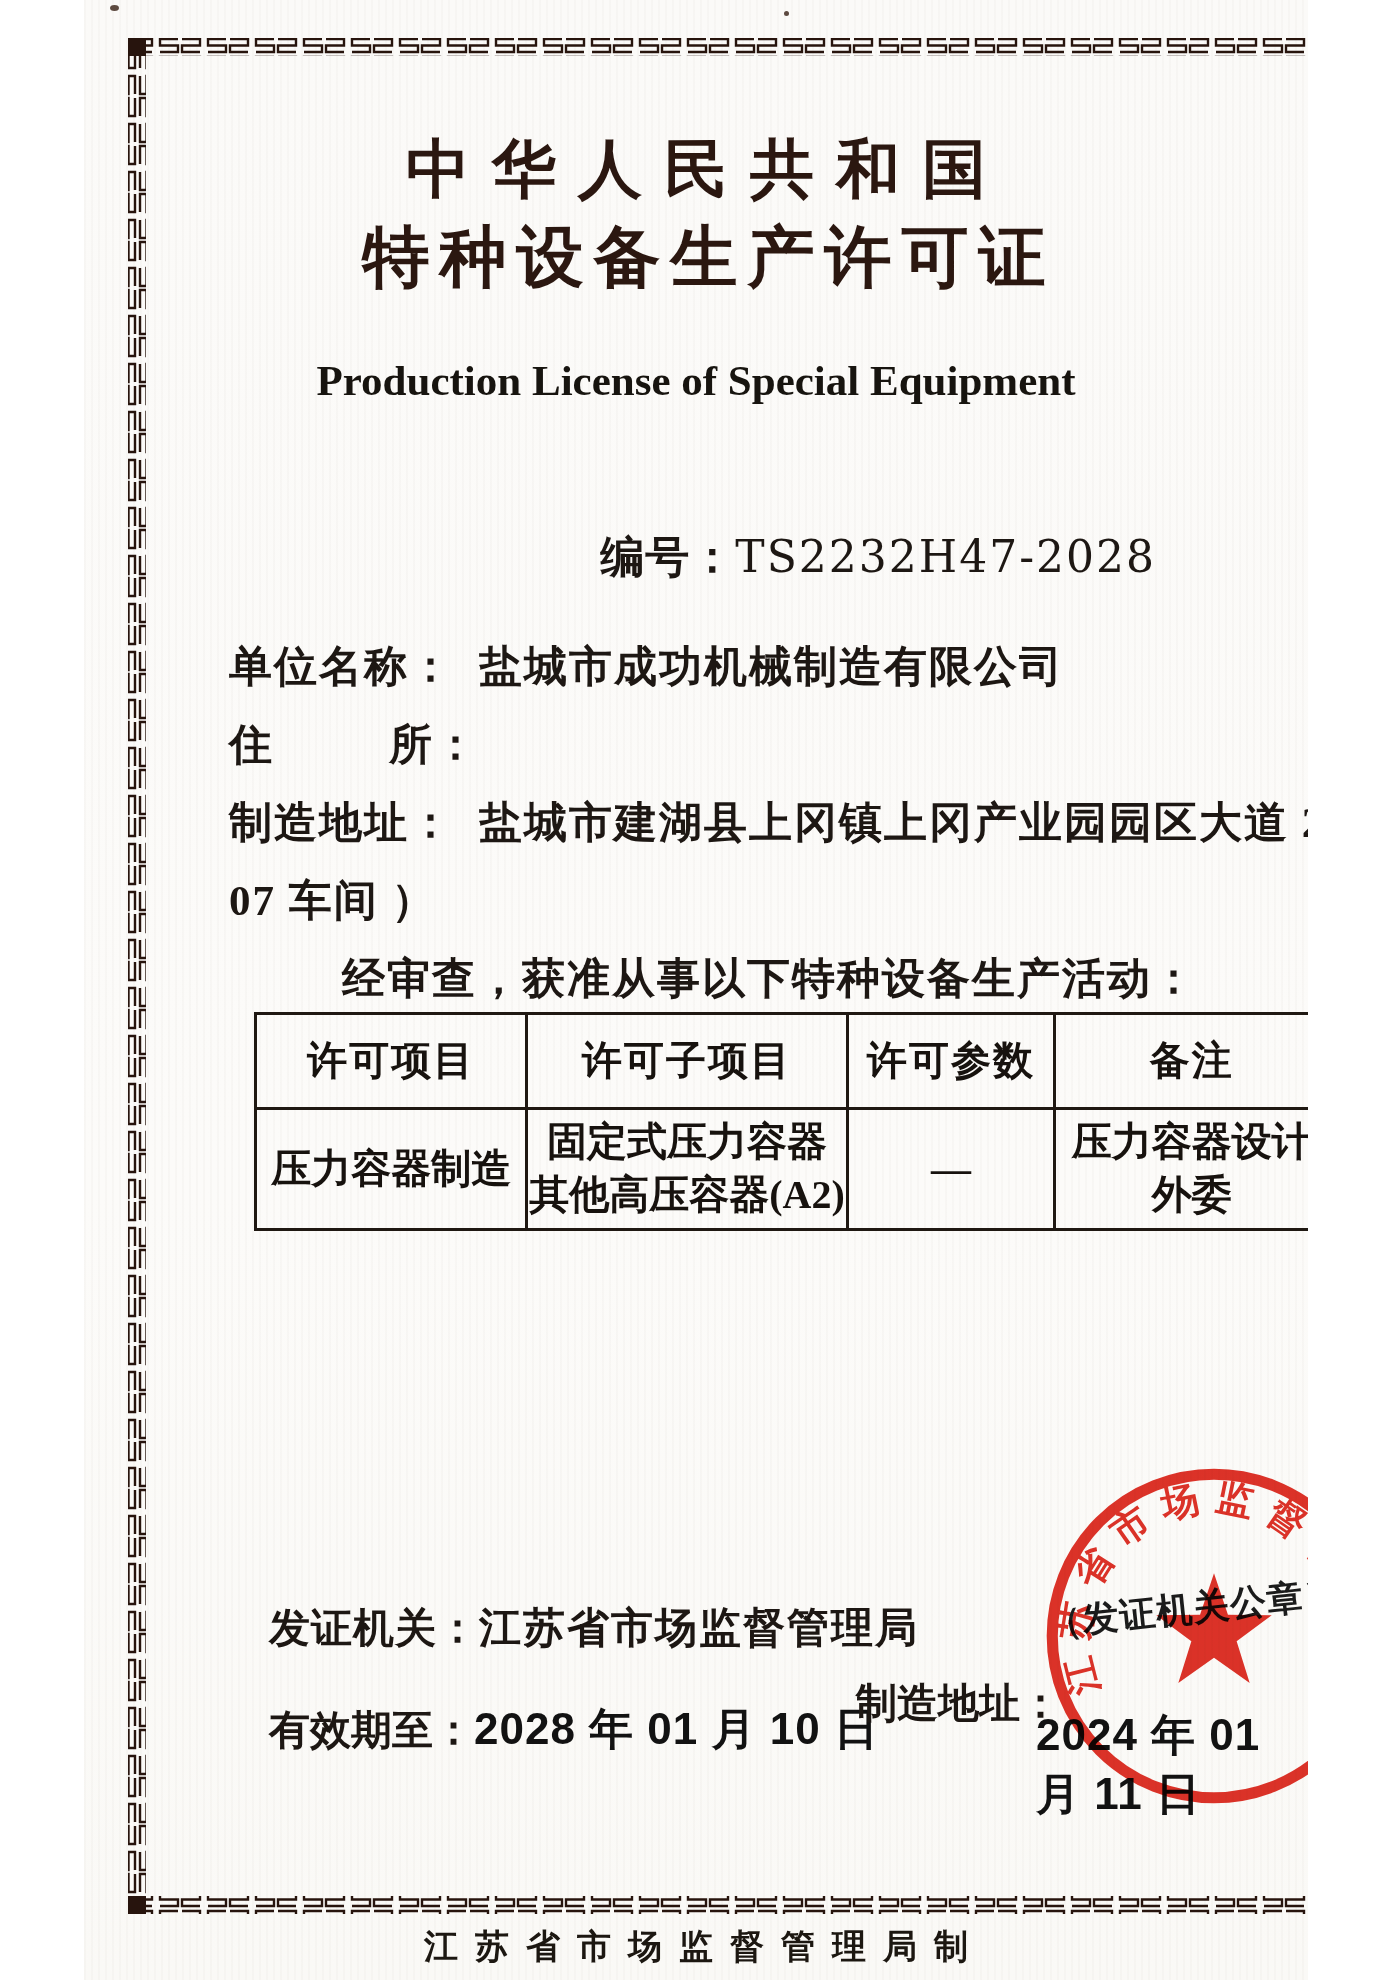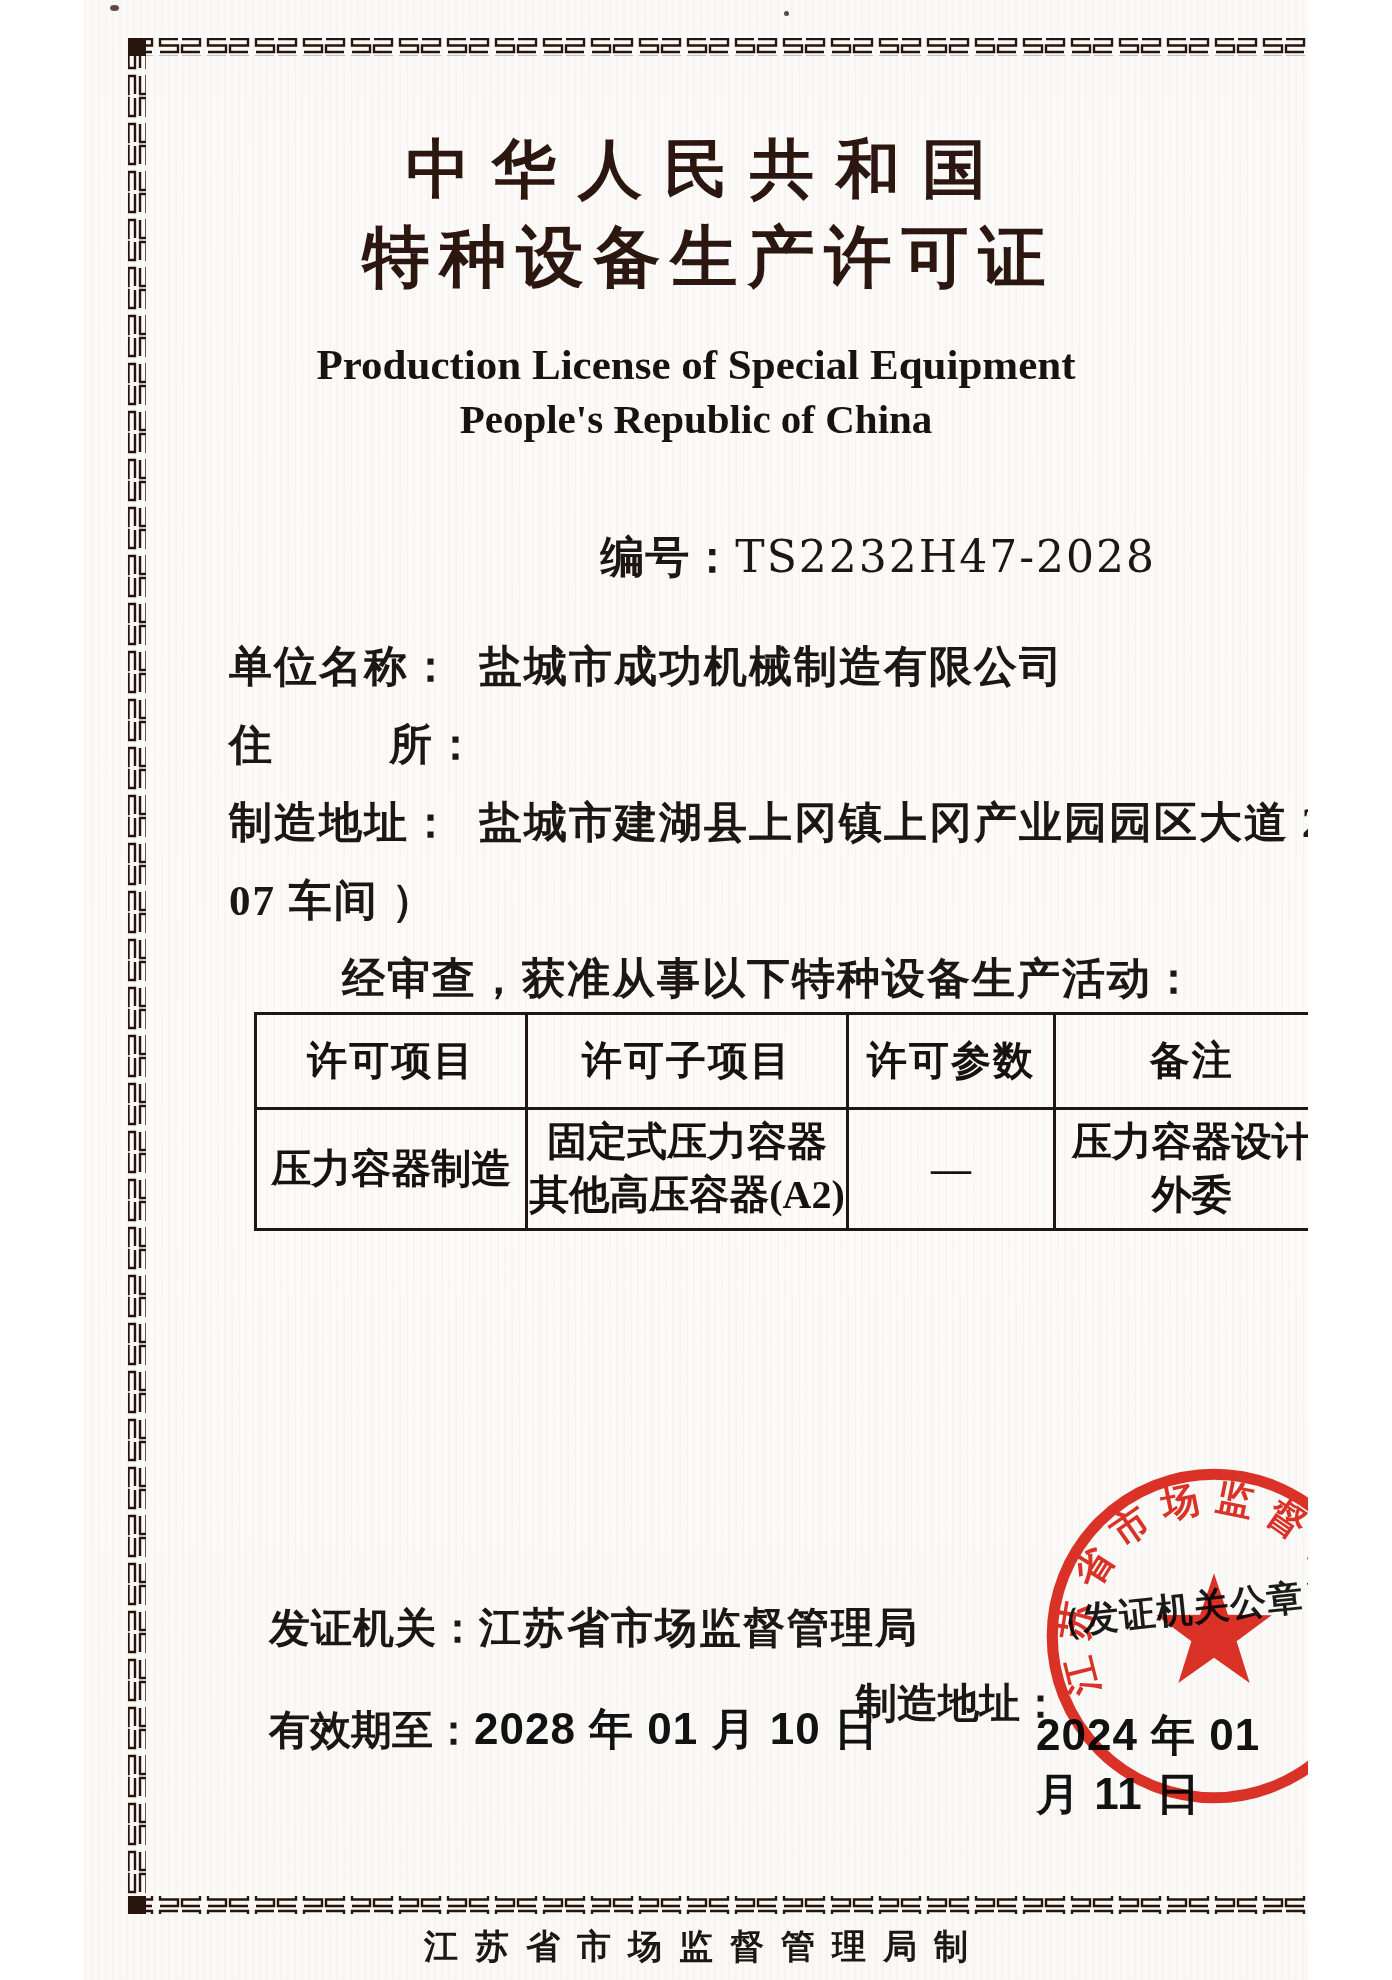--- a/index.html
+++ b/index.html
@@ -14,21 +14,21 @@
     font-family:"Liberation Serif","DejaVu Serif",serif;
     color:#1d1713;
   }
   .speck{position:absolute;background:#5d4a40;border-radius:50%;}
   .border-svg{position:absolute;left:0;top:0;}
   .abs{position:absolute;}
   .center{left:0;right:0;text-align:center;}
   .title-cn{font-weight:700;color:#2b1710;}
   .t1{top:126px;font-size:64px;letter-spacing:22px;text-indent:22px;}
   .t2{top:212px;font-size:67px;letter-spacing:10px;text-indent:10px;padding-left:16px;}
-  .title-en{font-weight:700;color:#17140f;}
+  .title-en{font-weight:700;color:#17140f;margin-top:16px;}
   .e1{top:340px;font-size:43px;}
   .e2{top:395px;font-size:41px;}
   .license-line{top:528px;right:152px;font-size:44px;font-weight:600;letter-spacing:1px;}
   .license-no{font-weight:500;letter-spacing:2px;font-family:"DejaVu Serif",serif;}
   .body-line{left:145px;font-size:43px;font-weight:600;letter-spacing:2px;white-space:nowrap;}
   .lbl{display:inline-block;width:250px;vertical-align:bottom;}
   .lbl-split{display:inline-flex;width:250px;justify-content:space-between;vertical-align:bottom;}
   .l1{top:638px;} .l2{top:716px;} .l3{top:794px;} .l4{top:872px;}
   .note{top:950px;left:258px;font-size:43px;font-weight:700;letter-spacing:2px;}
   table.lic{
@@ -89,21 +89,20 @@
     <rect x="1330" y="38" width="18" height="1876" fill="url(#gkV)"></rect>
     <rect x="44" y="38" width="18" height="18" fill="#27140d"></rect>
     <rect x="1330" y="38" width="18" height="18" fill="#27140d"></rect>
     <rect x="44" y="1896" width="18" height="18" fill="#27140d"></rect>
     <rect x="1330" y="1896" width="18" height="18" fill="#27140d"></rect>
   </svg>
 
   <div class="abs center title-cn t1">中华人民共和国</div>
   <div class="abs center title-cn t2">特种设备生产许可证</div>
   <div class="abs center title-en e1">Production License of Special Equipment</div>
-  <div class="abs center title-en e2">People's Republic of China</div>
 
   <div class="abs license-line">
     <span>编号：</span><span class="license-no">TS2232H47-2028</span>
   </div>
 
   <div class="abs body-line l1">
     <span class="lbl">单位名称：</span><span>盐城市成功机械制造有限公司</span>
   </div>
 
   <div class="abs body-line l2">

